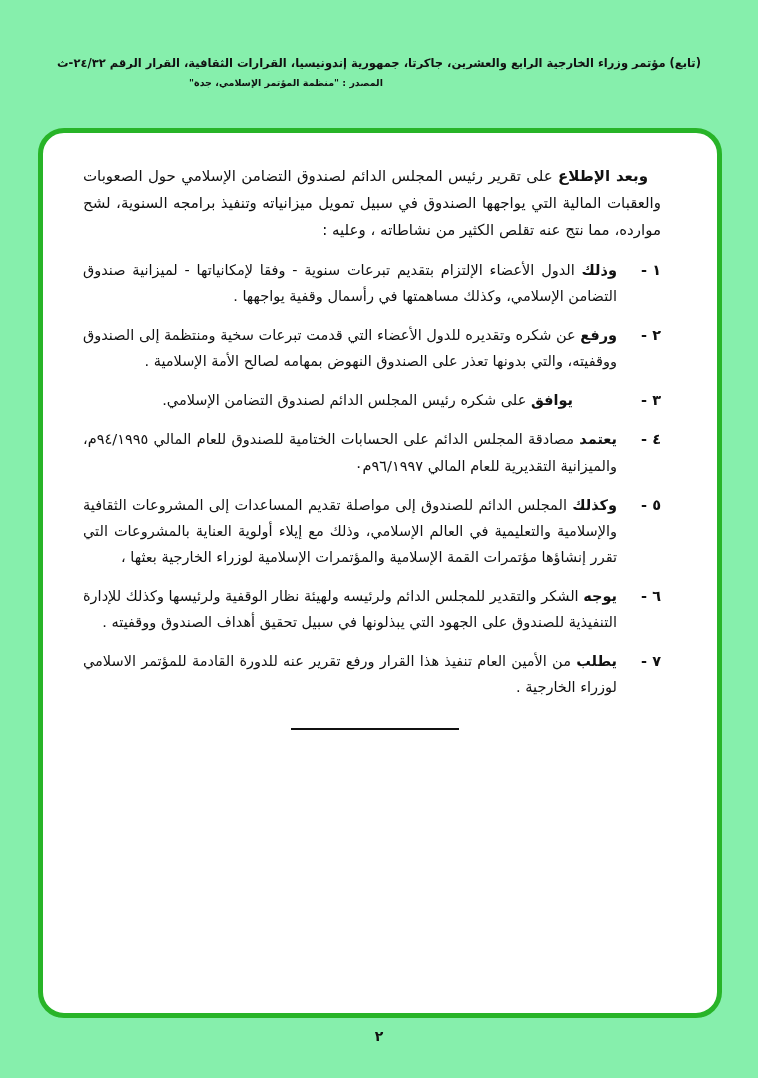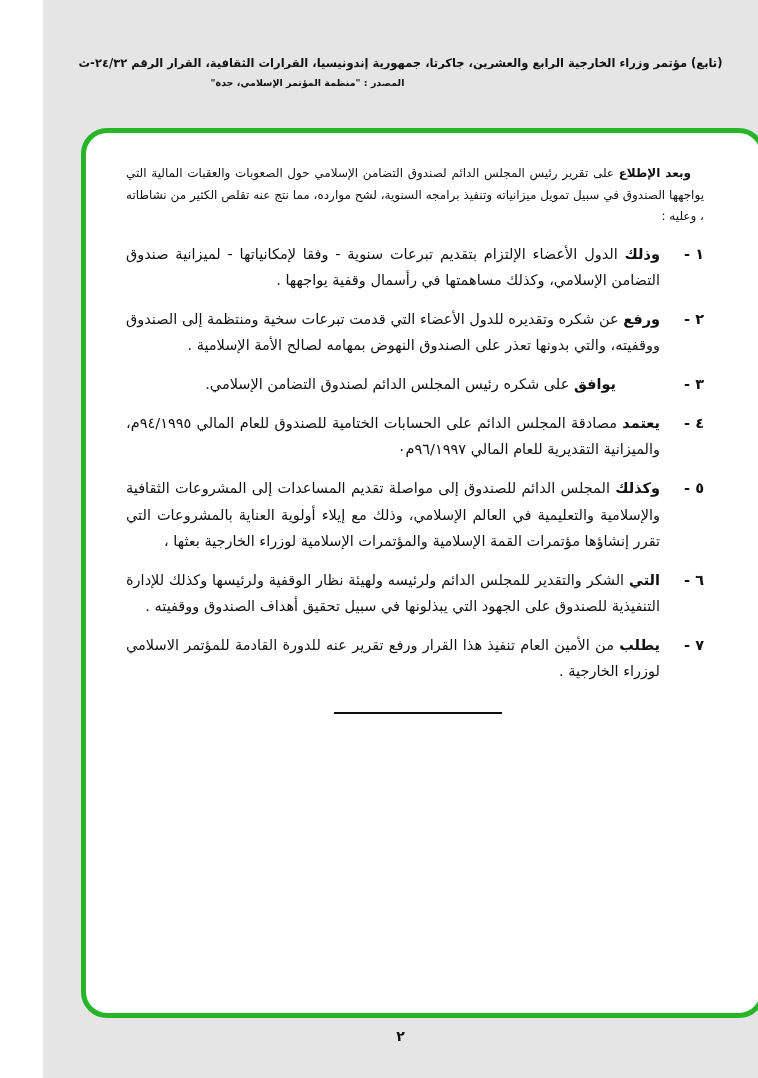--- a/index.html
+++ b/index.html
@@ -5,42 +5,42 @@
   html, body { margin: 0; padding: 0; }
   body {
     width: 758px;
     height: 1078px;
     background: #ffffff;
     font-family: "DejaVu Sans", sans-serif;
     color: #111;
     position: relative;
     direction: rtl;
   }
-  .page { position: absolute; inset: 0; background: #e5e5e5; overflow: hidden; margin-left: 43px; }
+  .page { position: absolute; inset: 0; background: #86efac; overflow: hidden; }
 
   .doc-header { position: absolute; top: 56px; left: 0; right: 0; text-align: center; }
   .header-line1 { font-size: 11.5px; font-weight: bold; padding: 0 20px; }
   .header-line2 { font-size: 9.5px; font-weight: bold; margin-top: 7px; transform: translateX(-93px); }
 
   .green-box {
     position: absolute;
     top: 128px;
     left: 38px;
     width: 684px;
     height: 890px;
     box-sizing: border-box;
     border: 5px solid var(--border-color, #28b428);
     border-radius: 26px;
     background: #ffffff;
     padding: 30px 56px 0 40px;
   }
 
   .intro {
     margin: 0 0 6px 0;
-    font-size: 12px;
+    font-size: 15px;
     line-height: 1.8;
     text-align: justify;
     text-indent: 13px;
   }
   .lead { font-weight: bold; }
 
   .item {
     display: flex;
     margin-top: 13px;
     font-size: 14.5px;
@@ -102,21 +102,21 @@
       <div class="txt"><span class="lead">يعتمد</span><span> مصادقة المجلس الدائم على الحسابات الختامية للصندوق للعام المالي ٩٤/١٩٩٥م، والميزانية التقديرية للعام المالي ٩٦/١٩٩٧م٠</span></div>
     </div>
 
     <div class="item">
       <div class="num">٥ -</div>
       <div class="txt"><span class="lead">وكذلك</span><span> المجلس الدائم للصندوق إلى مواصلة تقديم المساعدات إلى المشروعات الثقافية والإسلامية والتعليمية في العالم الإسلامي، وذلك مع إيلاء أولوية العناية بالمشروعات التي تقرر إنشاؤها مؤتمرات القمة الإسلامية والمؤتمرات الإسلامية لوزراء الخارجية بعثها ،</span></div>
     </div>
 
     <div class="item">
       <div class="num">٦ -</div>
-      <div class="txt"><span class="lead">التي</span><span> الشكر والتقدير للمجلس الدائم ولرئيسه ولهيئة نظار الوقفية ولرئيسها وكذلك للإدارة التنفيذية للصندوق على الجهود التي يبذلونها في سبيل تحقيق أهداف الصندوق ووقفيته .</span></div>
+      <div class="txt"><span class="lead">يوجه</span><span> الشكر والتقدير للمجلس الدائم ولرئيسه ولهيئة نظار الوقفية ولرئيسها وكذلك للإدارة التنفيذية للصندوق على الجهود التي يبذلونها في سبيل تحقيق أهداف الصندوق ووقفيته .</span></div>
     </div>
 
     <div class="item">
       <div class="num">٧ -</div>
       <div class="txt"><span class="lead">يطلب</span><span> من الأمين العام تنفيذ هذا القرار ورفع تقرير عنه للدورة القادمة للمؤتمر الاسلامي لوزراء الخارجية .</span></div>
     </div>
 
     <div class="sig-line"></div>
 
   </div>

